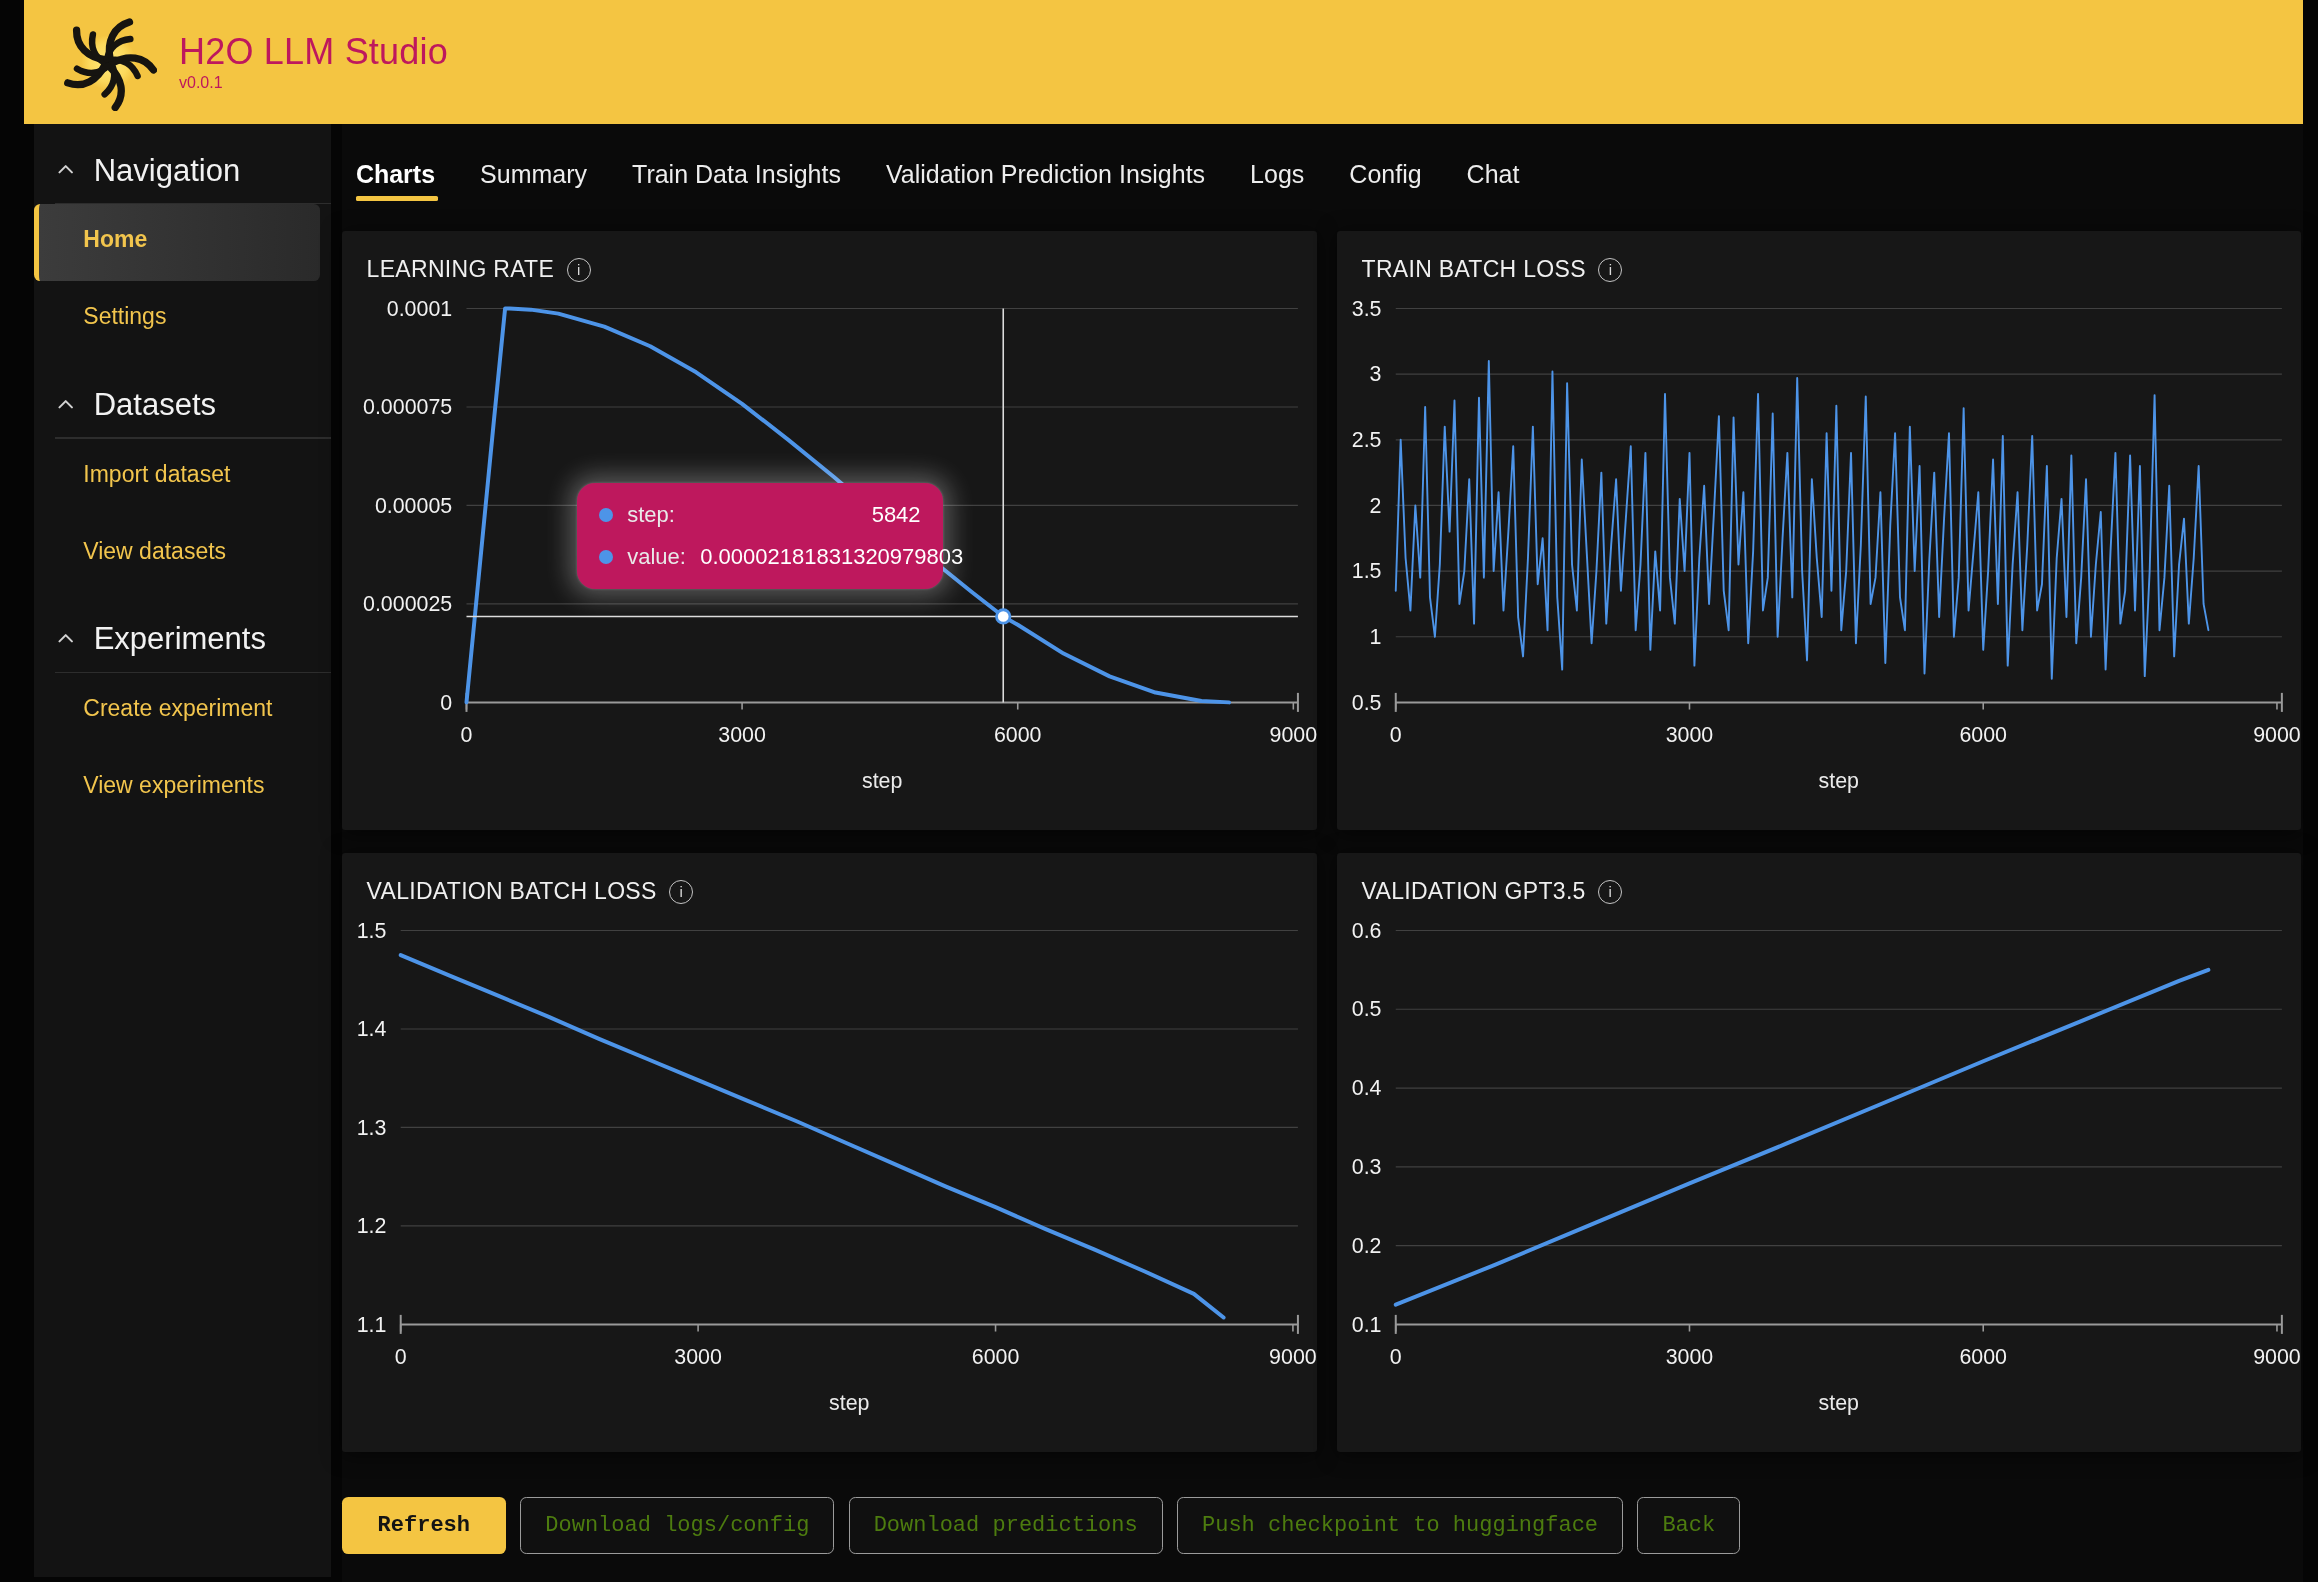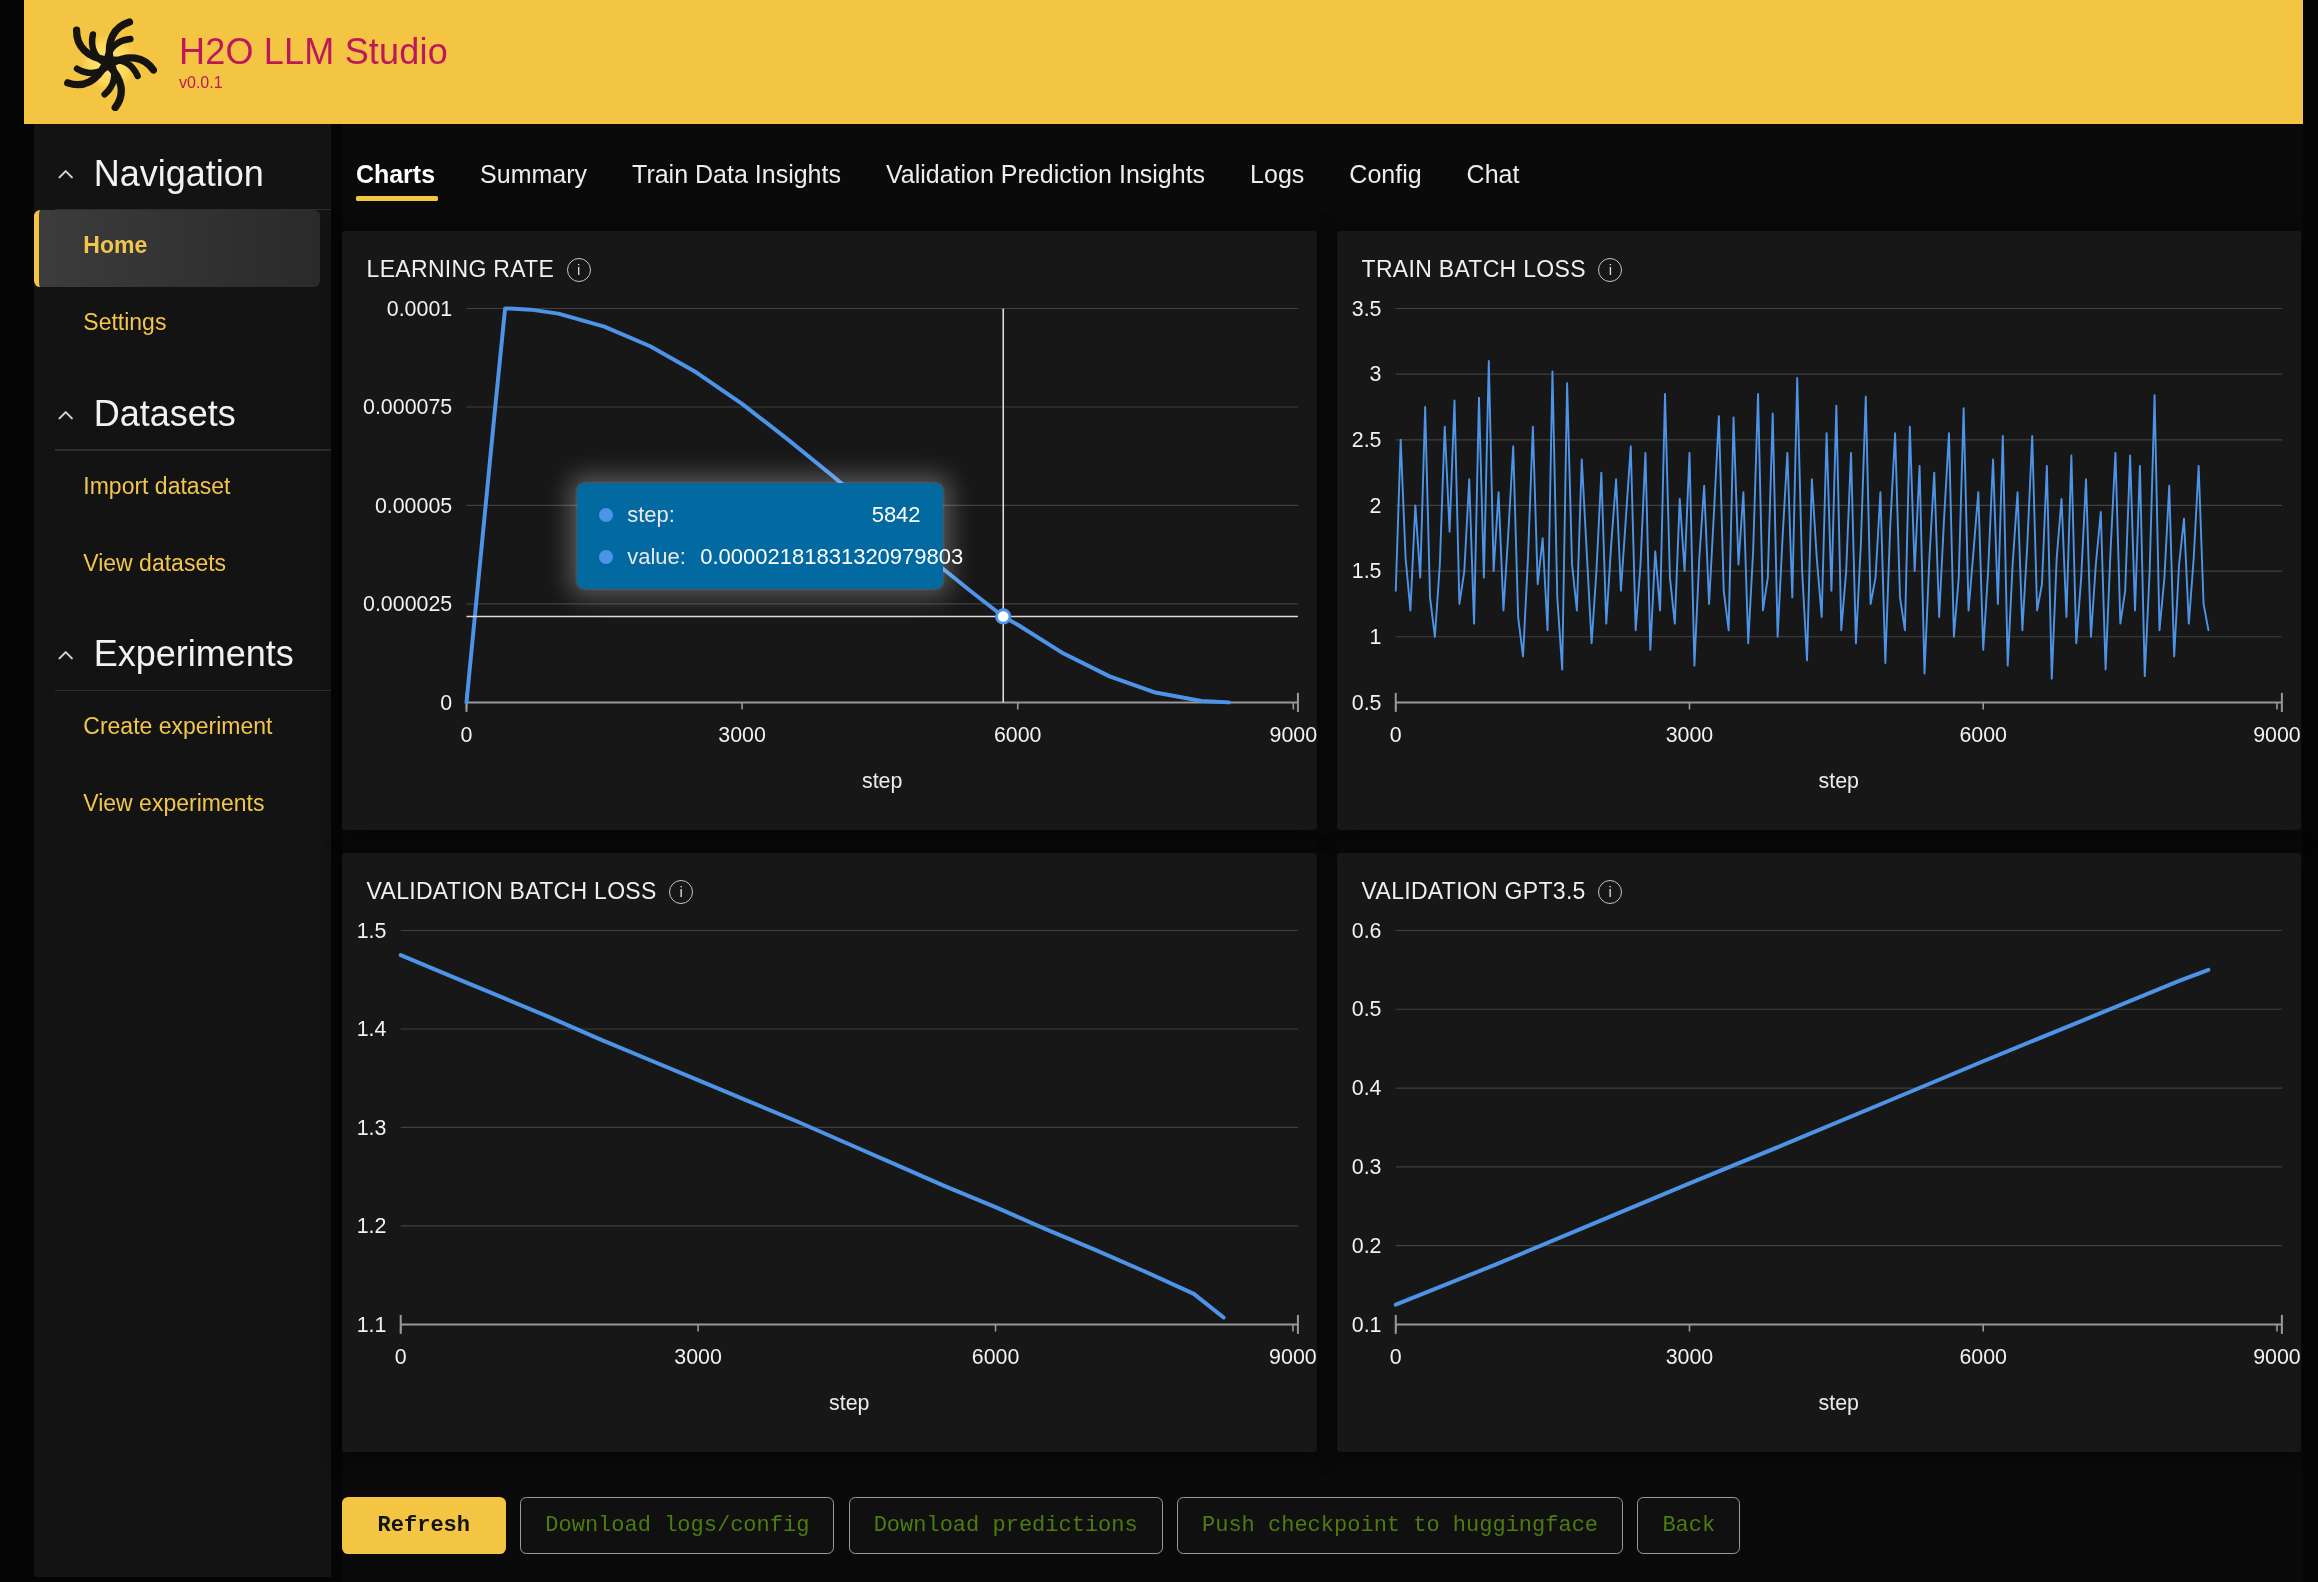--- a/index.html
+++ b/index.html
@@ -12,43 +12,43 @@
   
   .header{height:124px;background:#f4c542;display:flex;align-items:center;padding-left:36px;}
   .logo{width:97px;height:97px;flex:0 0 auto;}
   .titles{margin-left:22px;display:flex;flex-direction:column;justify-content:center;}
   .app-title{font-size:36px;font-weight:400;color:#be185d;letter-spacing:0.2px;line-height:1.1;}
   .app-version{font-size:16px;color:#be185d;margin-top:3.2px;}
   
   .body-row{display:flex;height:1458px;background:#050505;}
   .sidebar{width:297px;margin-left:10.3px;background:#131313;flex:0 0 auto;height:1453px;}
   .section-header{display:flex;align-items:flex-start;gap:17.4px;padding:28.5px 0 14.3px 20.6px;
-    font-size:36px;color:#f2f2f2;cursor:pointer;}
+    font-size:31px;color:#f2f2f2;cursor:pointer;}
   .section-header svg{flex:0 0 auto;}
   .sb-divider{height:1.6px;background:#2d2d2d;margin-left:20.6px;}
   .nav-item{font-size:23px;color:#f2c54d;padding:22px 0 28px 49px;cursor:pointer;}
   .nav-item.active{background:linear-gradient(90deg,#3c3c3c 0%,#2a2a2a 100%);
     border-left:5.6px solid #f4c542;border-radius:6.3px;margin-right:11px;padding-left:44px;font-weight:600;}
   
   .main{flex:1;margin-left:10.3px;background:#0a0a0a;display:flex;flex-direction:column;}
   .tabs{height:101px;display:flex;align-items:center;gap:45px;padding-left:14.3px;background:#0a0a0a;}
   .tab{position:relative;height:100%;display:flex;align-items:center;font-size:25px;color:#ededed;cursor:pointer;}
   .tab.active{font-weight:700;color:#ffffff;}
   .tab.active::after{content:"";position:absolute;left:0;right:-3.2px;bottom:24px;height:4.8px;background:#f4c542;border-radius:1.6px;}
   .charts{margin-top:6.3px;display:grid;grid-template-columns:975px 964px;grid-template-rows:599px 599px;gap:23px 20px;}
   .card{position:relative;background:#171717;border-radius:3.2px;box-shadow:0 2.4px 20.6px rgba(0,0,0,.55);}
   .card-title{display:flex;align-items:center;gap:12.7px;padding:24px 0 0 25px;font-size:23px;
     letter-spacing:0.3px;color:#f0f0f0;line-height:28.5px;}
   .info-icon{width:24px;height:24px;border:1.6px solid #c4c4c4;border-radius:50%;display:inline-flex;
     align-items:center;justify-content:center;font-size:15px;color:#dadada;margin-top:1.6px;cursor:pointer;box-sizing:border-box;}
   .card svg.chart{display:block;margin-top:11px;}
   svg text{font-family:"Liberation Sans","DejaVu Sans",sans-serif;}
   
-  .tooltip{position:absolute;left:235px;top:252px;width:366px;box-sizing:border-box;background:#0369a1;
-    border-radius:8px;padding:19px 22px;display:flex;flex-direction:column;gap:16px;z-index:6;
+  .tooltip{position:absolute;left:235px;top:252px;width:366px;box-sizing:border-box;background:#be185d;
+    border-radius:18px;padding:19px 22px;display:flex;flex-direction:column;gap:16px;z-index:6;
     box-shadow:0 0 24px 7.1px rgba(255,255,255,.28),0 0 2.4px rgba(255,255,255,.25);}
   .tt-row{display:flex;align-items:center;gap:14.3px;font-size:22px;color:#e9e9e9;}
   .tt-dot{width:14.3px;height:14.3px;border-radius:50%;background:#4d94e8;flex:0 0 auto;}
   .tt-val{margin-left:auto;color:#ffffff;}
   
   .footer{margin-top:45px;display:flex;gap:14.3px;height:57px;font-family:Liberation Mono, monospace;}
   .btn{height:57px;display:inline-flex;align-items:center;justify-content:center;font-size:22px;
     border-radius:6.3px;cursor:pointer;box-sizing:border-box;font-family:inherit;}
   .btn.secondary{background:#101010;border:1.6px solid #9b9b9b;color:#4d7c0f;padding:0 24px;}
   .btn.primary{background:#f4c542;border:none;color:#141414;font-weight:600;padding:0 36px;}

